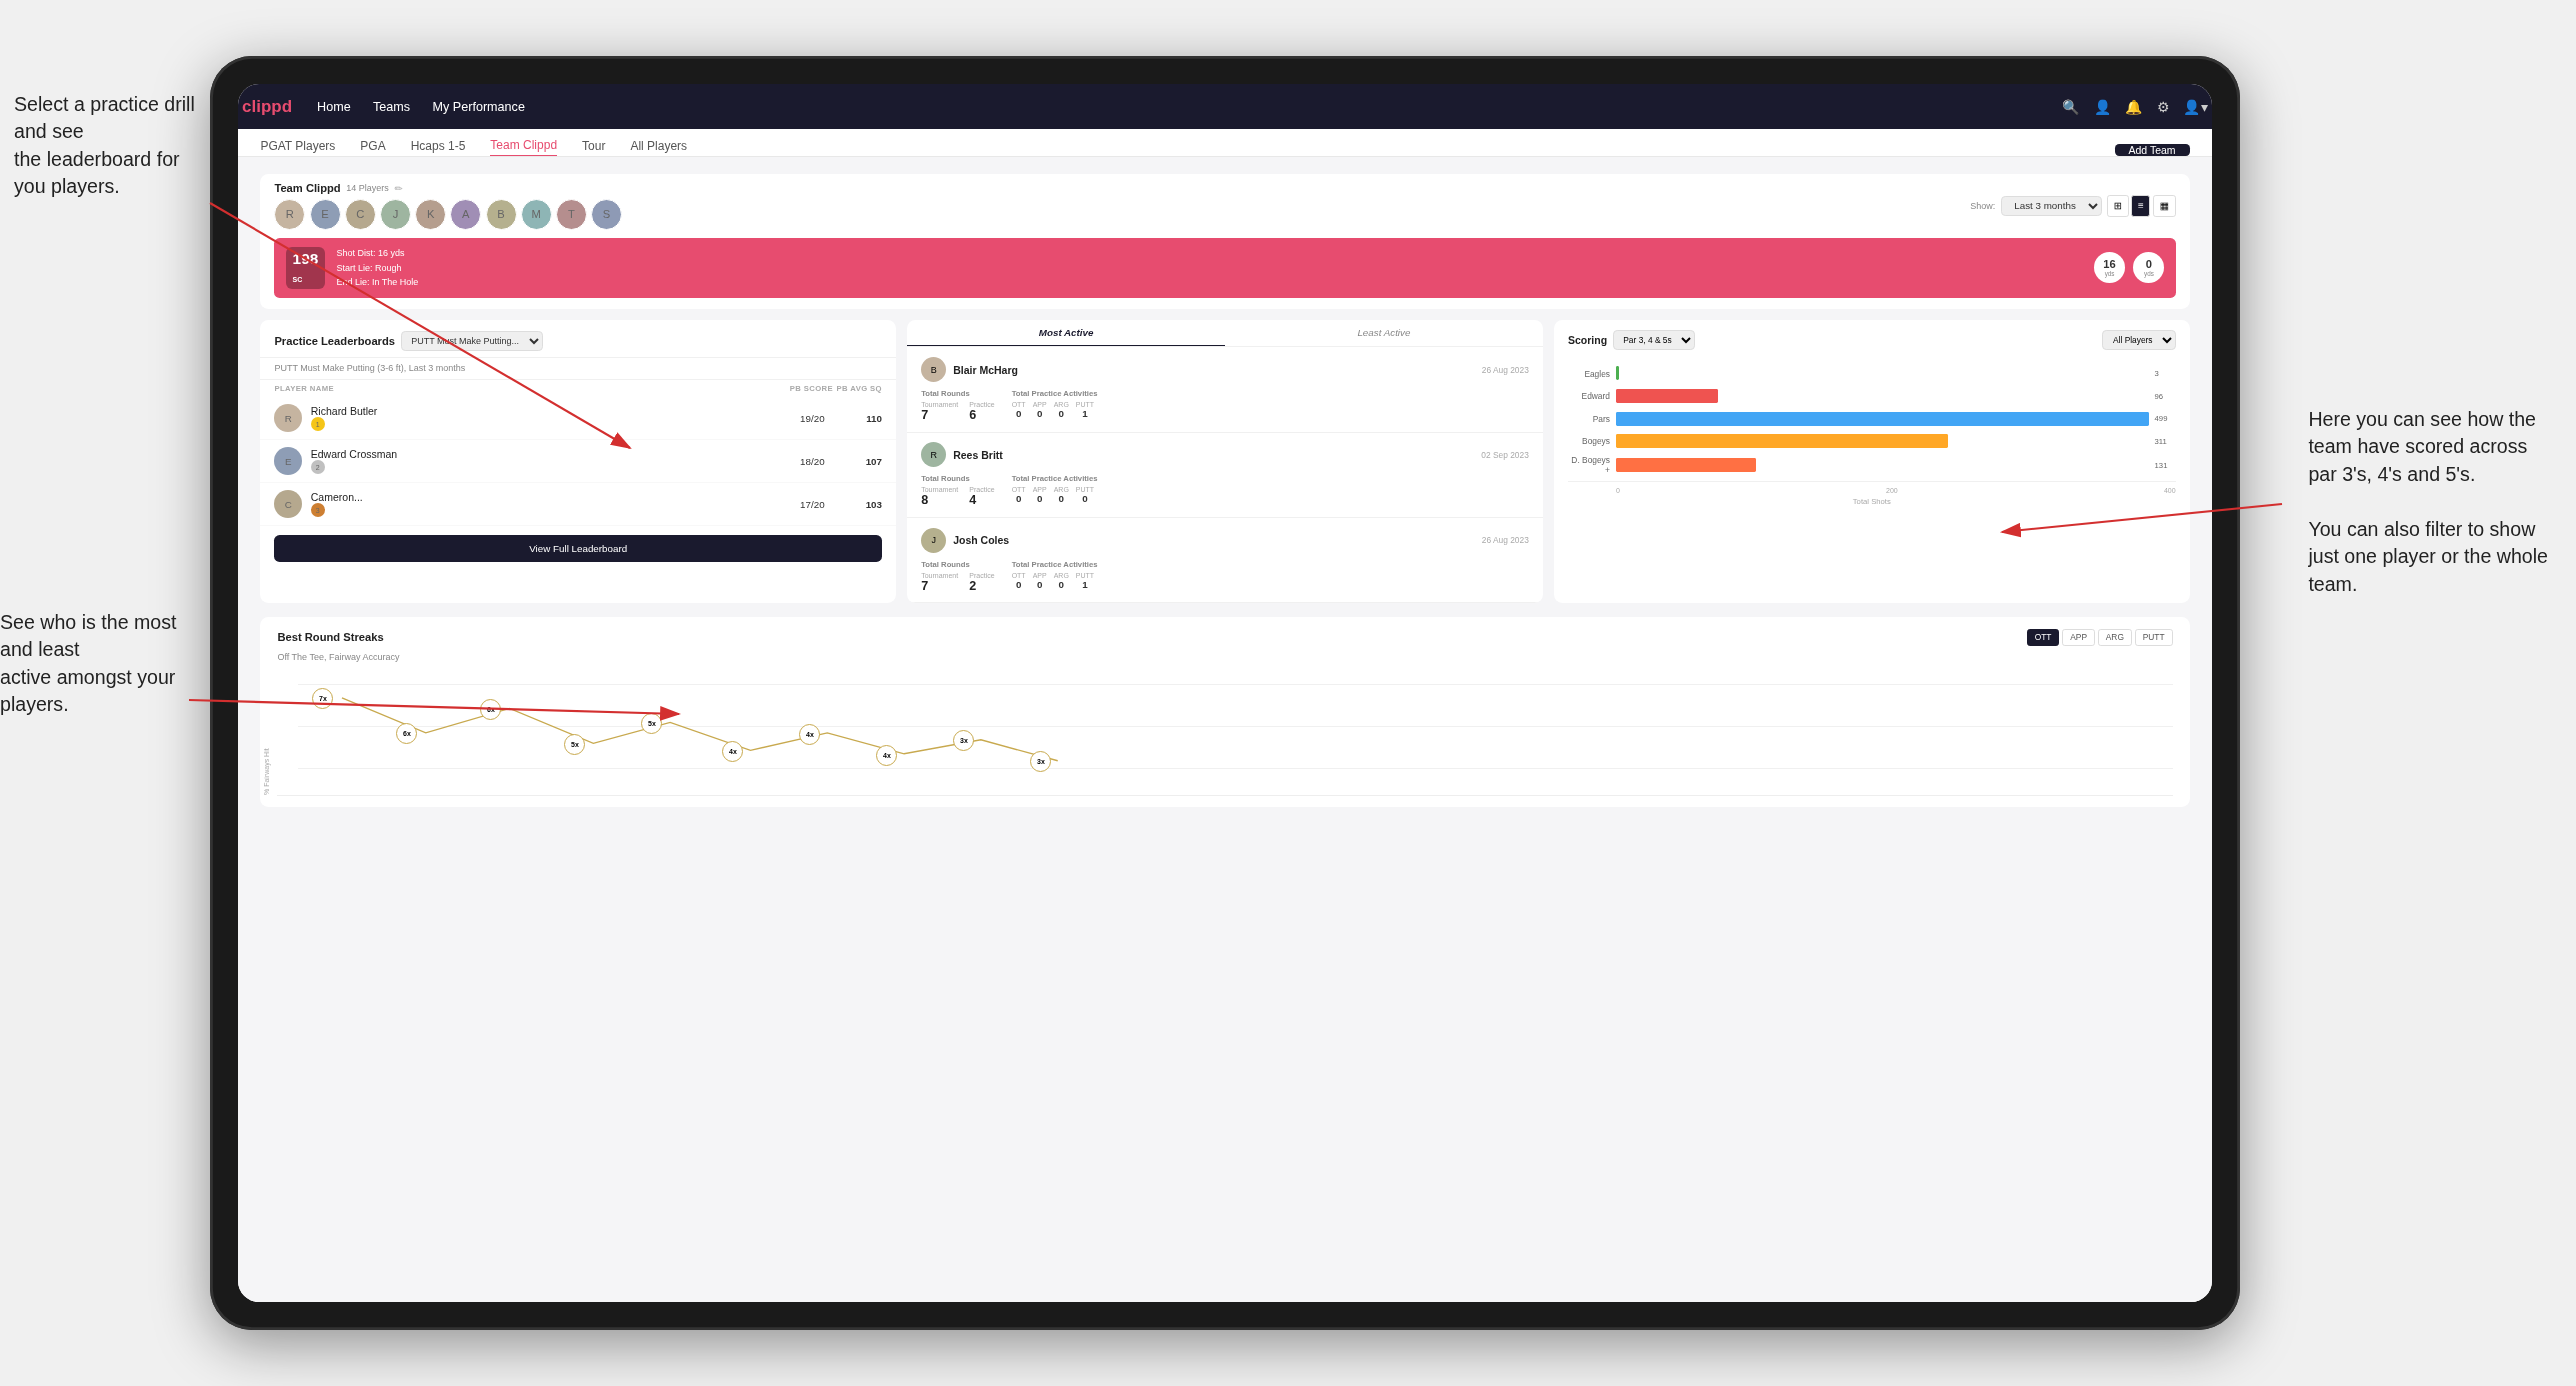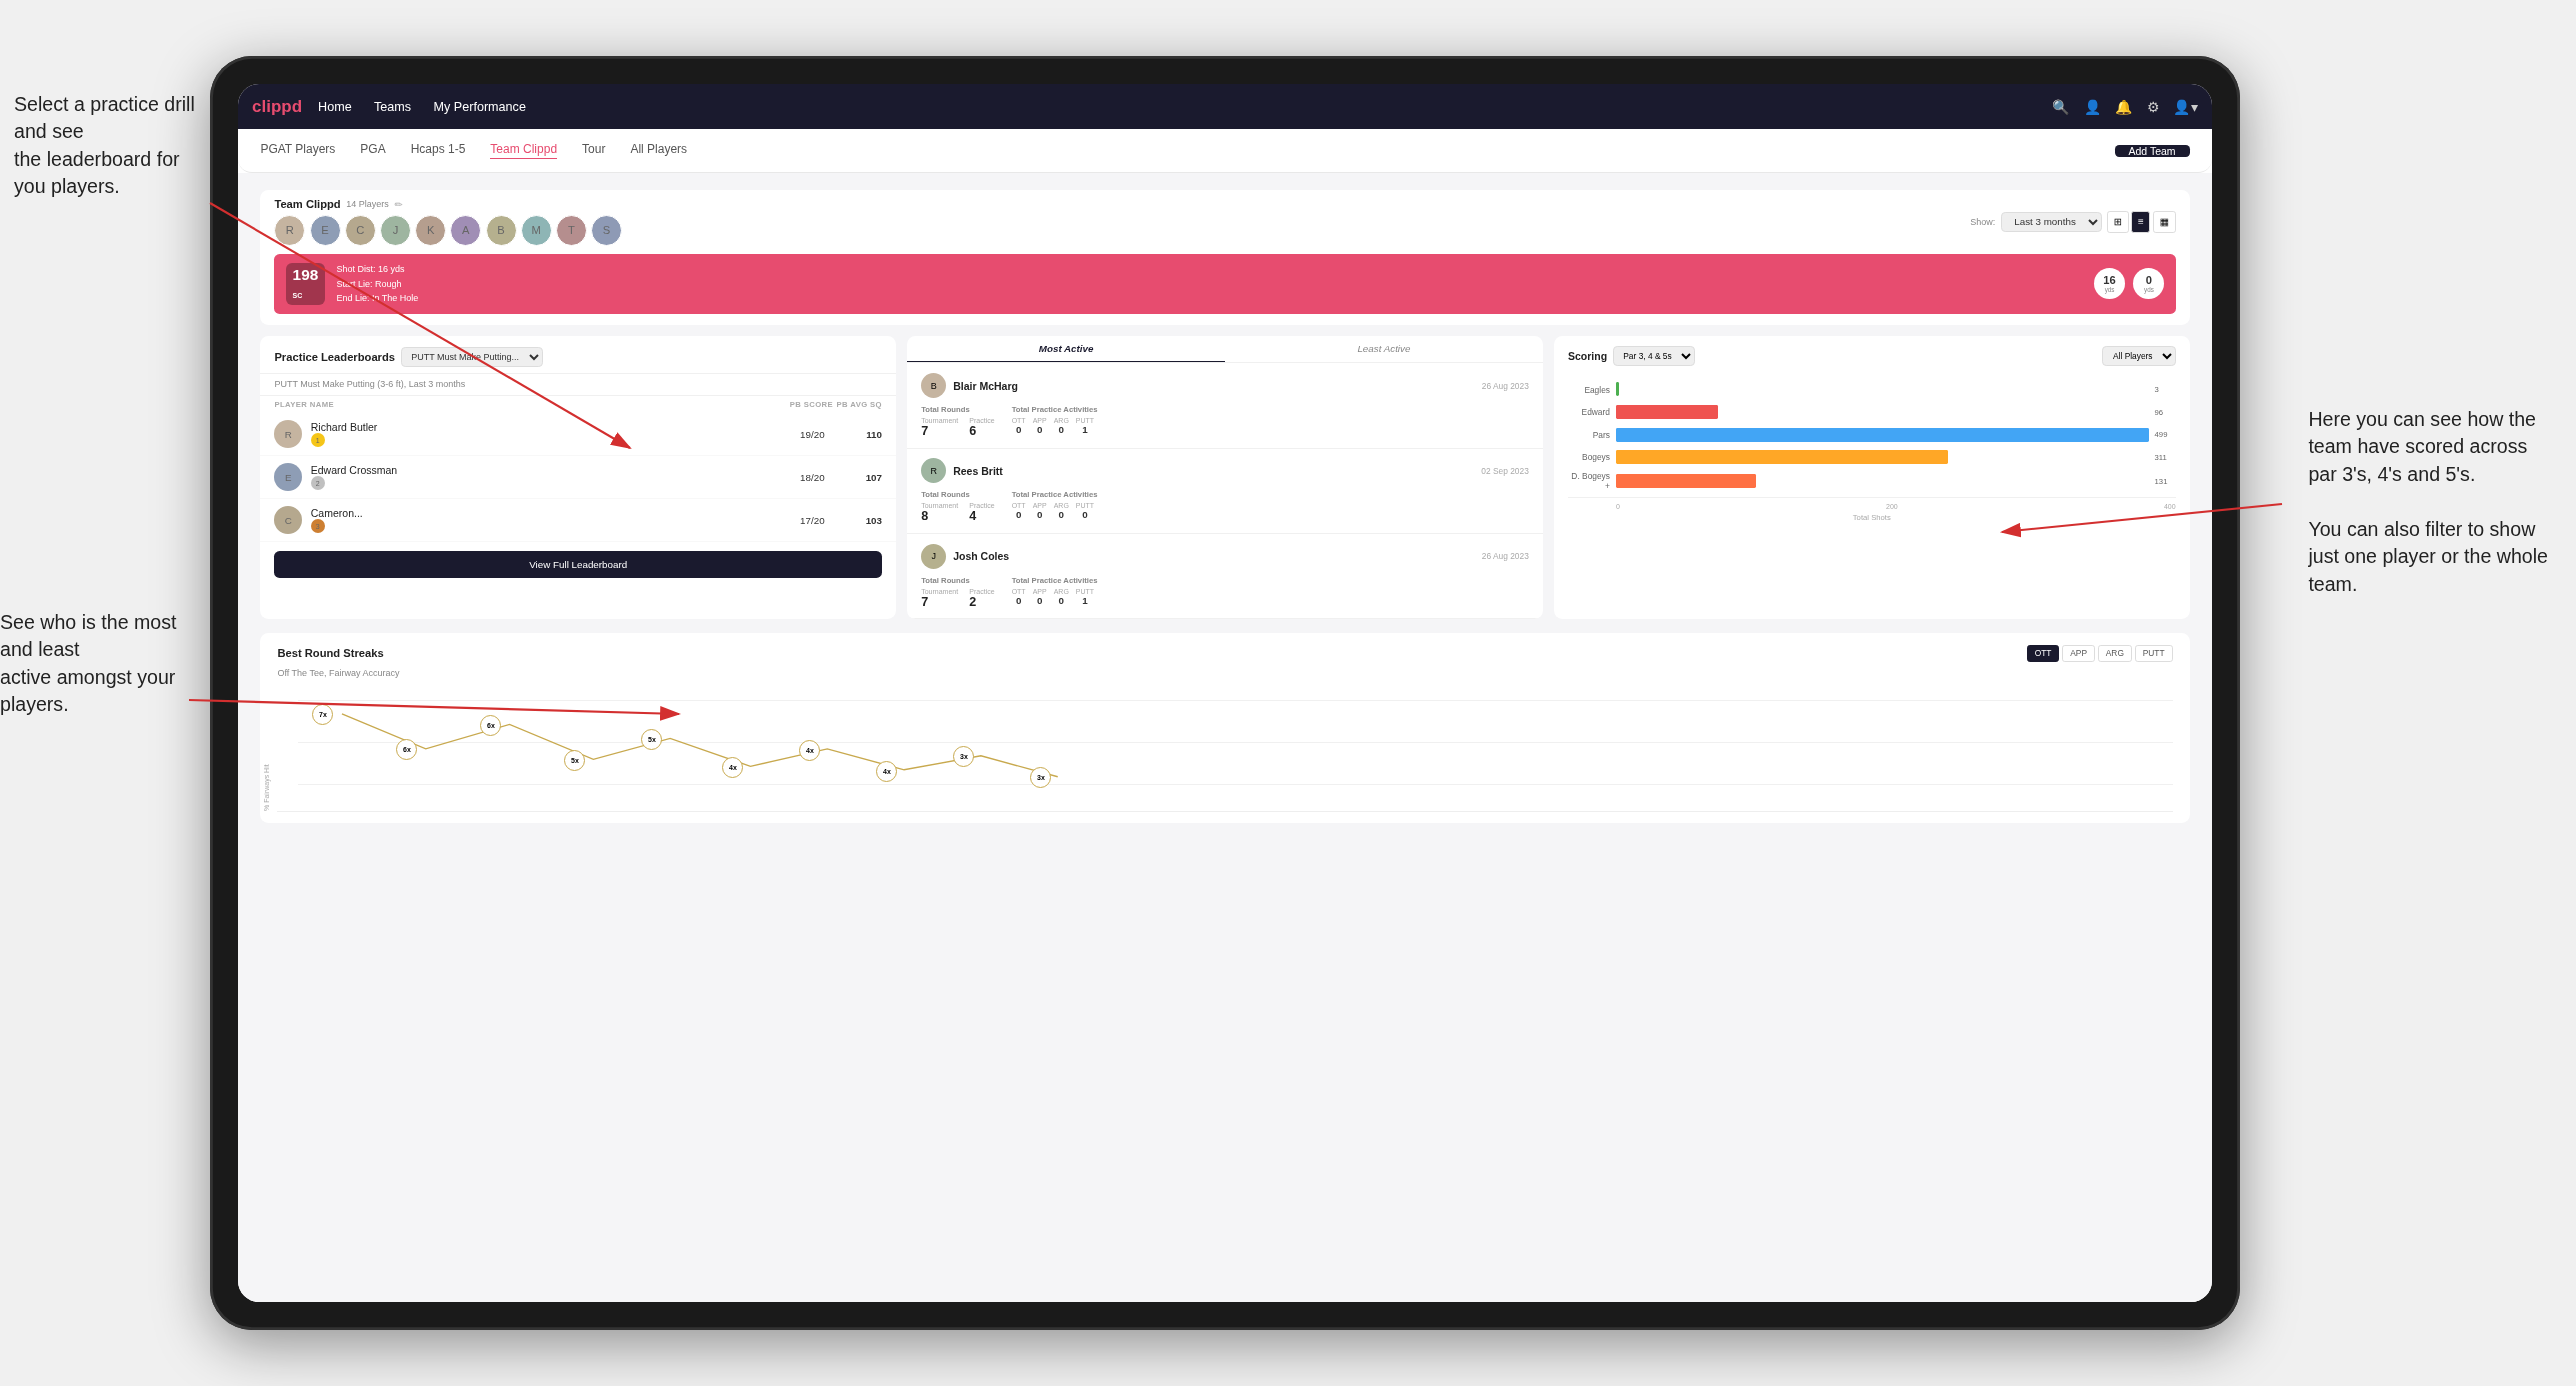--- a/index.html
+++ b/index.html
@@ -34,22 +34,22 @@
       display: flex;
       flex-direction: column;
     }
 
     
     .top-nav {
       background: #1a1a2e;
       height: 45px;
       display: flex;
       align-items: center;
-      padding: 0 14px;
-      gap: 16px;
+      padding: 0 4px;
+      gap: 25px;
       flex-shrink: 0;
     }
     .nav-logo {
       color: #e74c6f;
       font-size: 17px;
       font-weight: 700;
     }
     .nav-items {
       display: flex;
       gap: 22.4px;
@@ -68,28 +68,27 @@
     }
     .nav-icon {
       color: #ccc;
       font-size: 14px;
       cursor: pointer;
     }
 
     
     .sub-nav {
       background: #fff;
-      height: 44px;
-      display: flex;
-      align-items: center;
+      height: 28px;
+      display: flex;
+      align-items: flex-end;
       padding: 0 22.4px;
       gap: 25px;
       border-bottom: 0.7px solid #e8e8e8;
       flex-shrink: 0;
-      border-radius: 14px;
     }
     .sub-nav-item {
       color: #555;
       font-size: 12px;
       cursor: pointer;
       padding-bottom: 2.8px;
     }
     .sub-nav-item.active {
       color: #e74c6f;
       border-bottom: 1.4px solid #e74c6f;

